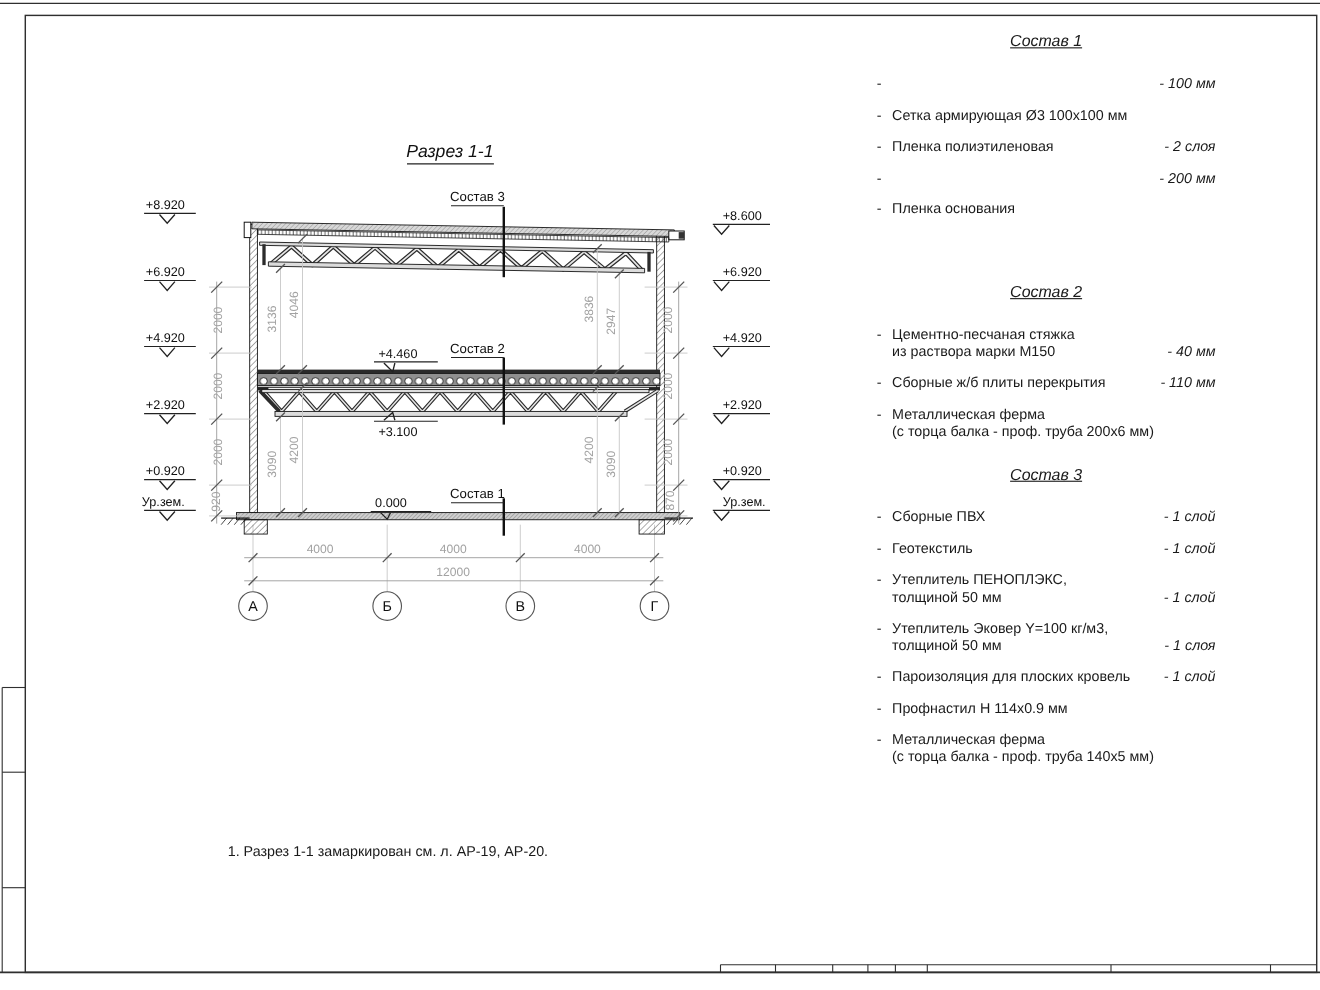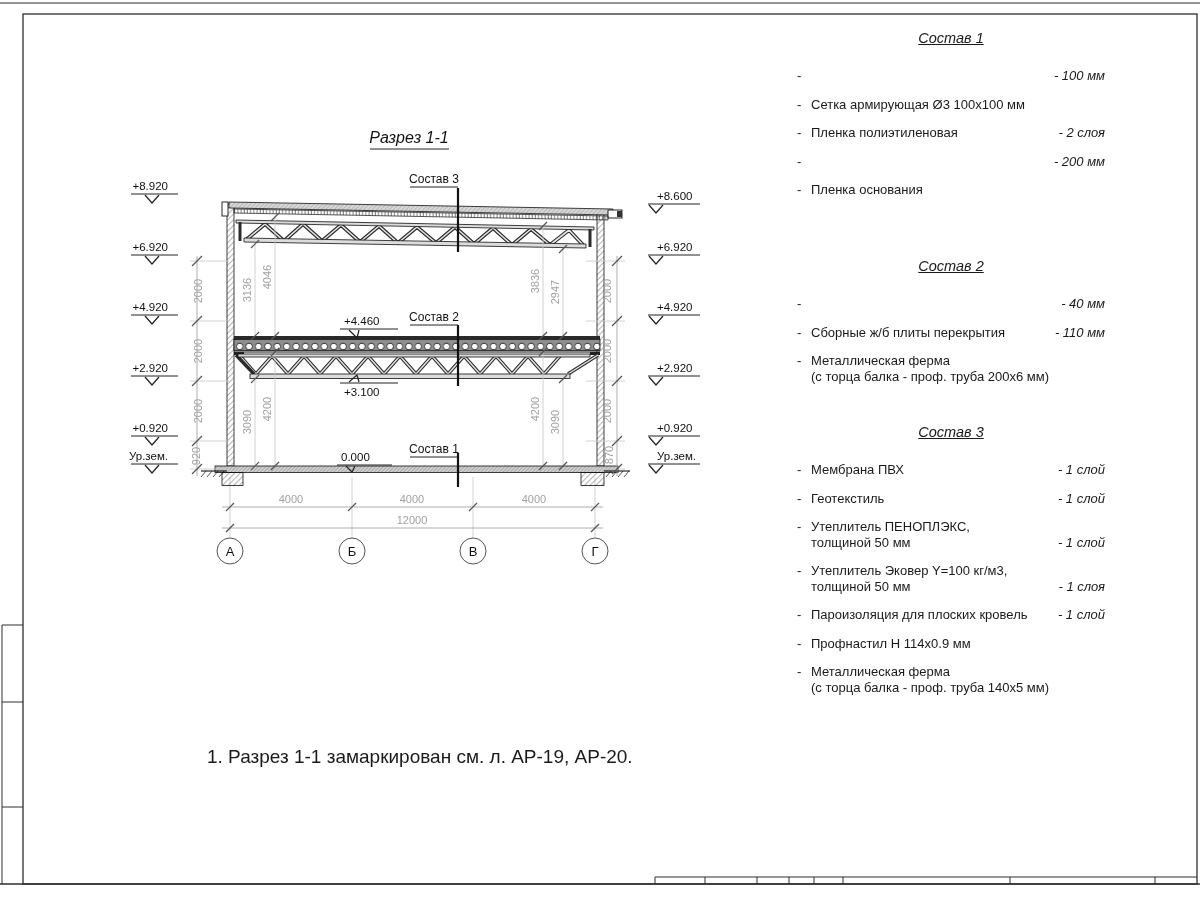--- a/index.html
+++ b/index.html
@@ -25,21 +25,21 @@
   .title-text{font-size:16px;font-style:italic;fill:#111;}
 
   .specs{position:absolute;left:797px;top:0;width:308px;}
   .spec{position:absolute;left:0;width:308px;}
   .spec-heading{margin:0 0 22px 0;text-align:center;font-style:italic;
     font-weight:normal;font-size:14.5px;text-decoration:underline;}
   .spec-item{display:flex;margin-bottom:13px;font-size:13px;line-height:15.5px;}
   .dash{width:14px;flex:none;}
   .name{white-space:pre-line;}
   .val{margin-left:auto;white-space:nowrap;align-self:flex-end;padding-left:6px;font-style:italic;}
-  .note{position:absolute;left:207px;top:746px;font-size:19px;}
+  .note{position:absolute;left:207px;top:766px;font-size:13px;}
 </style>
 </head>
 <body>
 
 <svg width="1200" height="900" viewBox="0 0 1200 900">
   <defs>
     <pattern id="pWall" width="4" height="4" patternUnits="userSpaceOnUse" patternTransform="rotate(45)">
       <line x1="0" y1="0" x2="0" y2="4" stroke="#444" stroke-width="0.8"></line>
     </pattern>
     <pattern id="pDense" width="3" height="3" patternUnits="userSpaceOnUse" patternTransform="rotate(45)">
@@ -344,40 +344,42 @@
       <span class="dash">-</span>
       <span class="name">Пленка основания</span>
       <span class="val"></span>
     </div>
   </section>
 
   <section class="spec" style="top:258px">
     <h3 class="spec-heading">Состав 2</h3>
     <div class="spec-item">
       <span class="dash">-</span>
+      <span class="name">Цементно-песчаная стяжка
+из раствора марки М150</span>
       <span class="val">- 40 мм</span>
     </div>
     <div class="spec-item">
       <span class="dash">-</span>
       <span class="name">Сборные ж/б плиты перекрытия</span>
       <span class="val">- 110 мм</span>
     </div>
     <div class="spec-item">
       <span class="dash">-</span>
       <span class="name">Металлическая ферма
 (с торца балка - проф. труба 200х6 мм)</span>
       <span class="val"></span>
     </div>
   </section>
 
   <section class="spec" style="top:424px">
     <h3 class="spec-heading">Состав 3</h3>
     <div class="spec-item">
       <span class="dash">-</span>
-      <span class="name">Мембрана ПВХ</span>
+      <span class="name">Сборные ПВХ</span>
       <span class="val">- 1 слой</span>
     </div>
     <div class="spec-item">
       <span class="dash">-</span>
       <span class="name">Геотекстиль</span>
       <span class="val">- 1 слой</span>
     </div>
     <div class="spec-item">
       <span class="dash">-</span>
       <span class="name">Утеплитель ПЕНОПЛЭКС,

